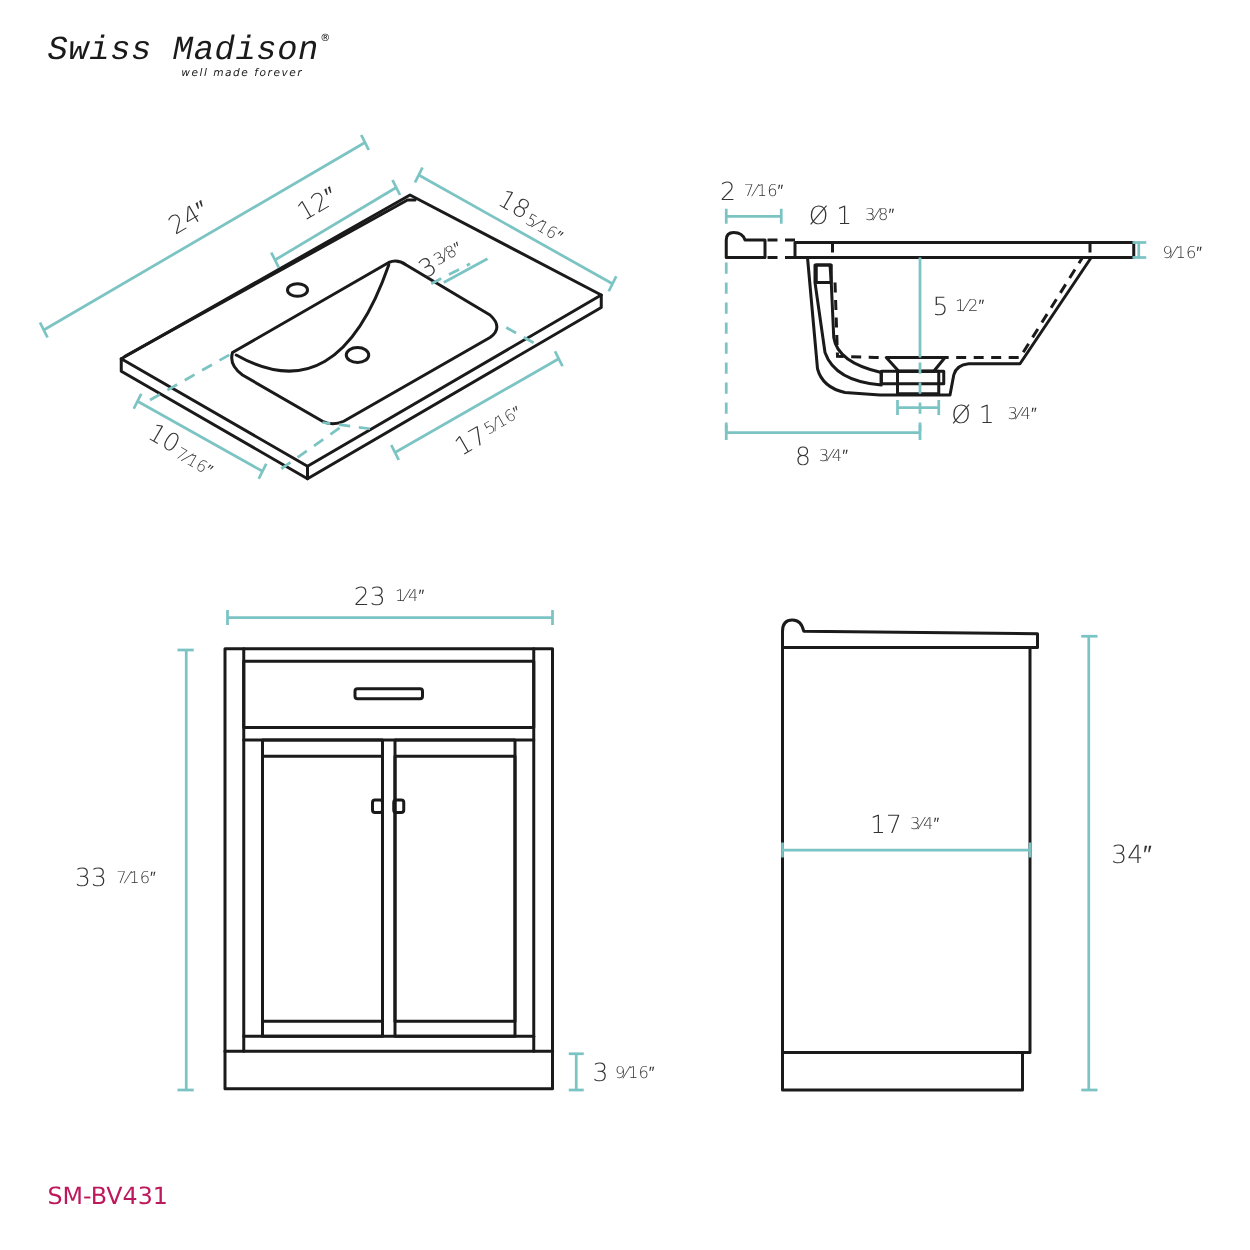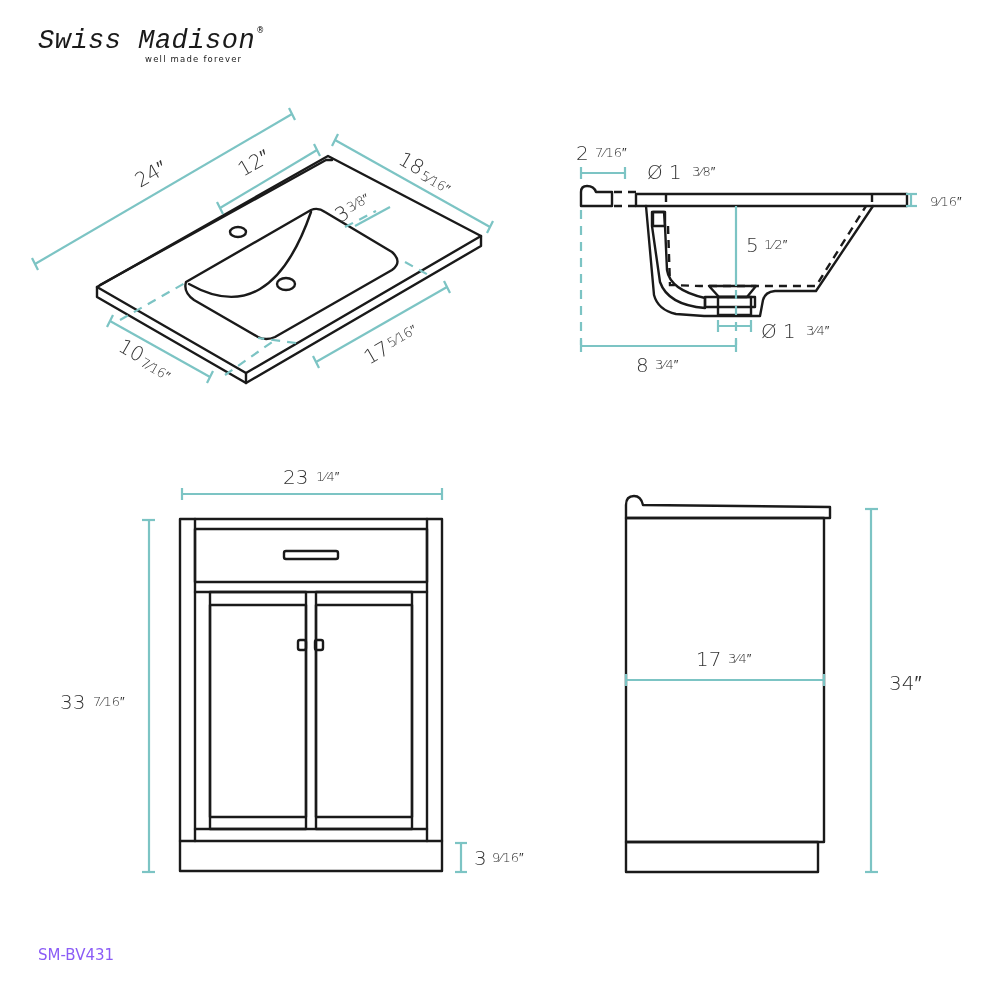--- a/index.html
+++ b/index.html
@@ -1,23 +1,23 @@
 <!DOCTYPE html>
 <html><head>
 <meta charset="utf-8">
 <style>
   html, body { margin:0; padding:0; background:#ffffff; }
   body { width:1000px; height:1000px; position:relative; overflow:hidden; font-family:"DejaVu Sans", sans-serif; }
   .logo { position:absolute; left:38px; top:26px; }
   .logo-main { font-family:Liberation Mono, monospace; font-style:italic; font-size:27px; color:#1a1a1a; letter-spacing:0.5px; }
   .logo-reg { font-size:8px; vertical-align:top; margin-left:1px; }
-  .logo-tag { position:absolute; left:107px; top:28px; font-size:8.5px; letter-spacing:1.2px; color:#1a1a1a; white-space:nowrap; }
+  .logo-tag { position:absolute; left:107px; top:28px; font-size:8.5px; letter-spacing:1.2px; color:#1a1a1a; white-space:nowrap;font-style:italic; }
   svg.drawing { position:absolute; left:0; top:0; }
   .dim { font-family:"DejaVu Sans", sans-serif; font-weight:300; fill:#333; }
-  .model { position:absolute; left:38px; top:946px; font-size:15px; color:#8b5cf6; font-family:"DejaVu Sans", sans-serif; }
+  .model { position:absolute; left:38px; top:946px; font-size:19px; color:#be185d; font-family:"DejaVu Sans", sans-serif; }
 </style>
 </head>
 <body>
 
 <div class="logo">
   <span class="logo-main">Swiss Madison</span><span class="logo-reg">®</span>
   <div class="logo-tag">well made forever</div>
 </div>
 
 <svg class="drawing" width="1000" height="1000" viewBox="0 0 1000 1000">

